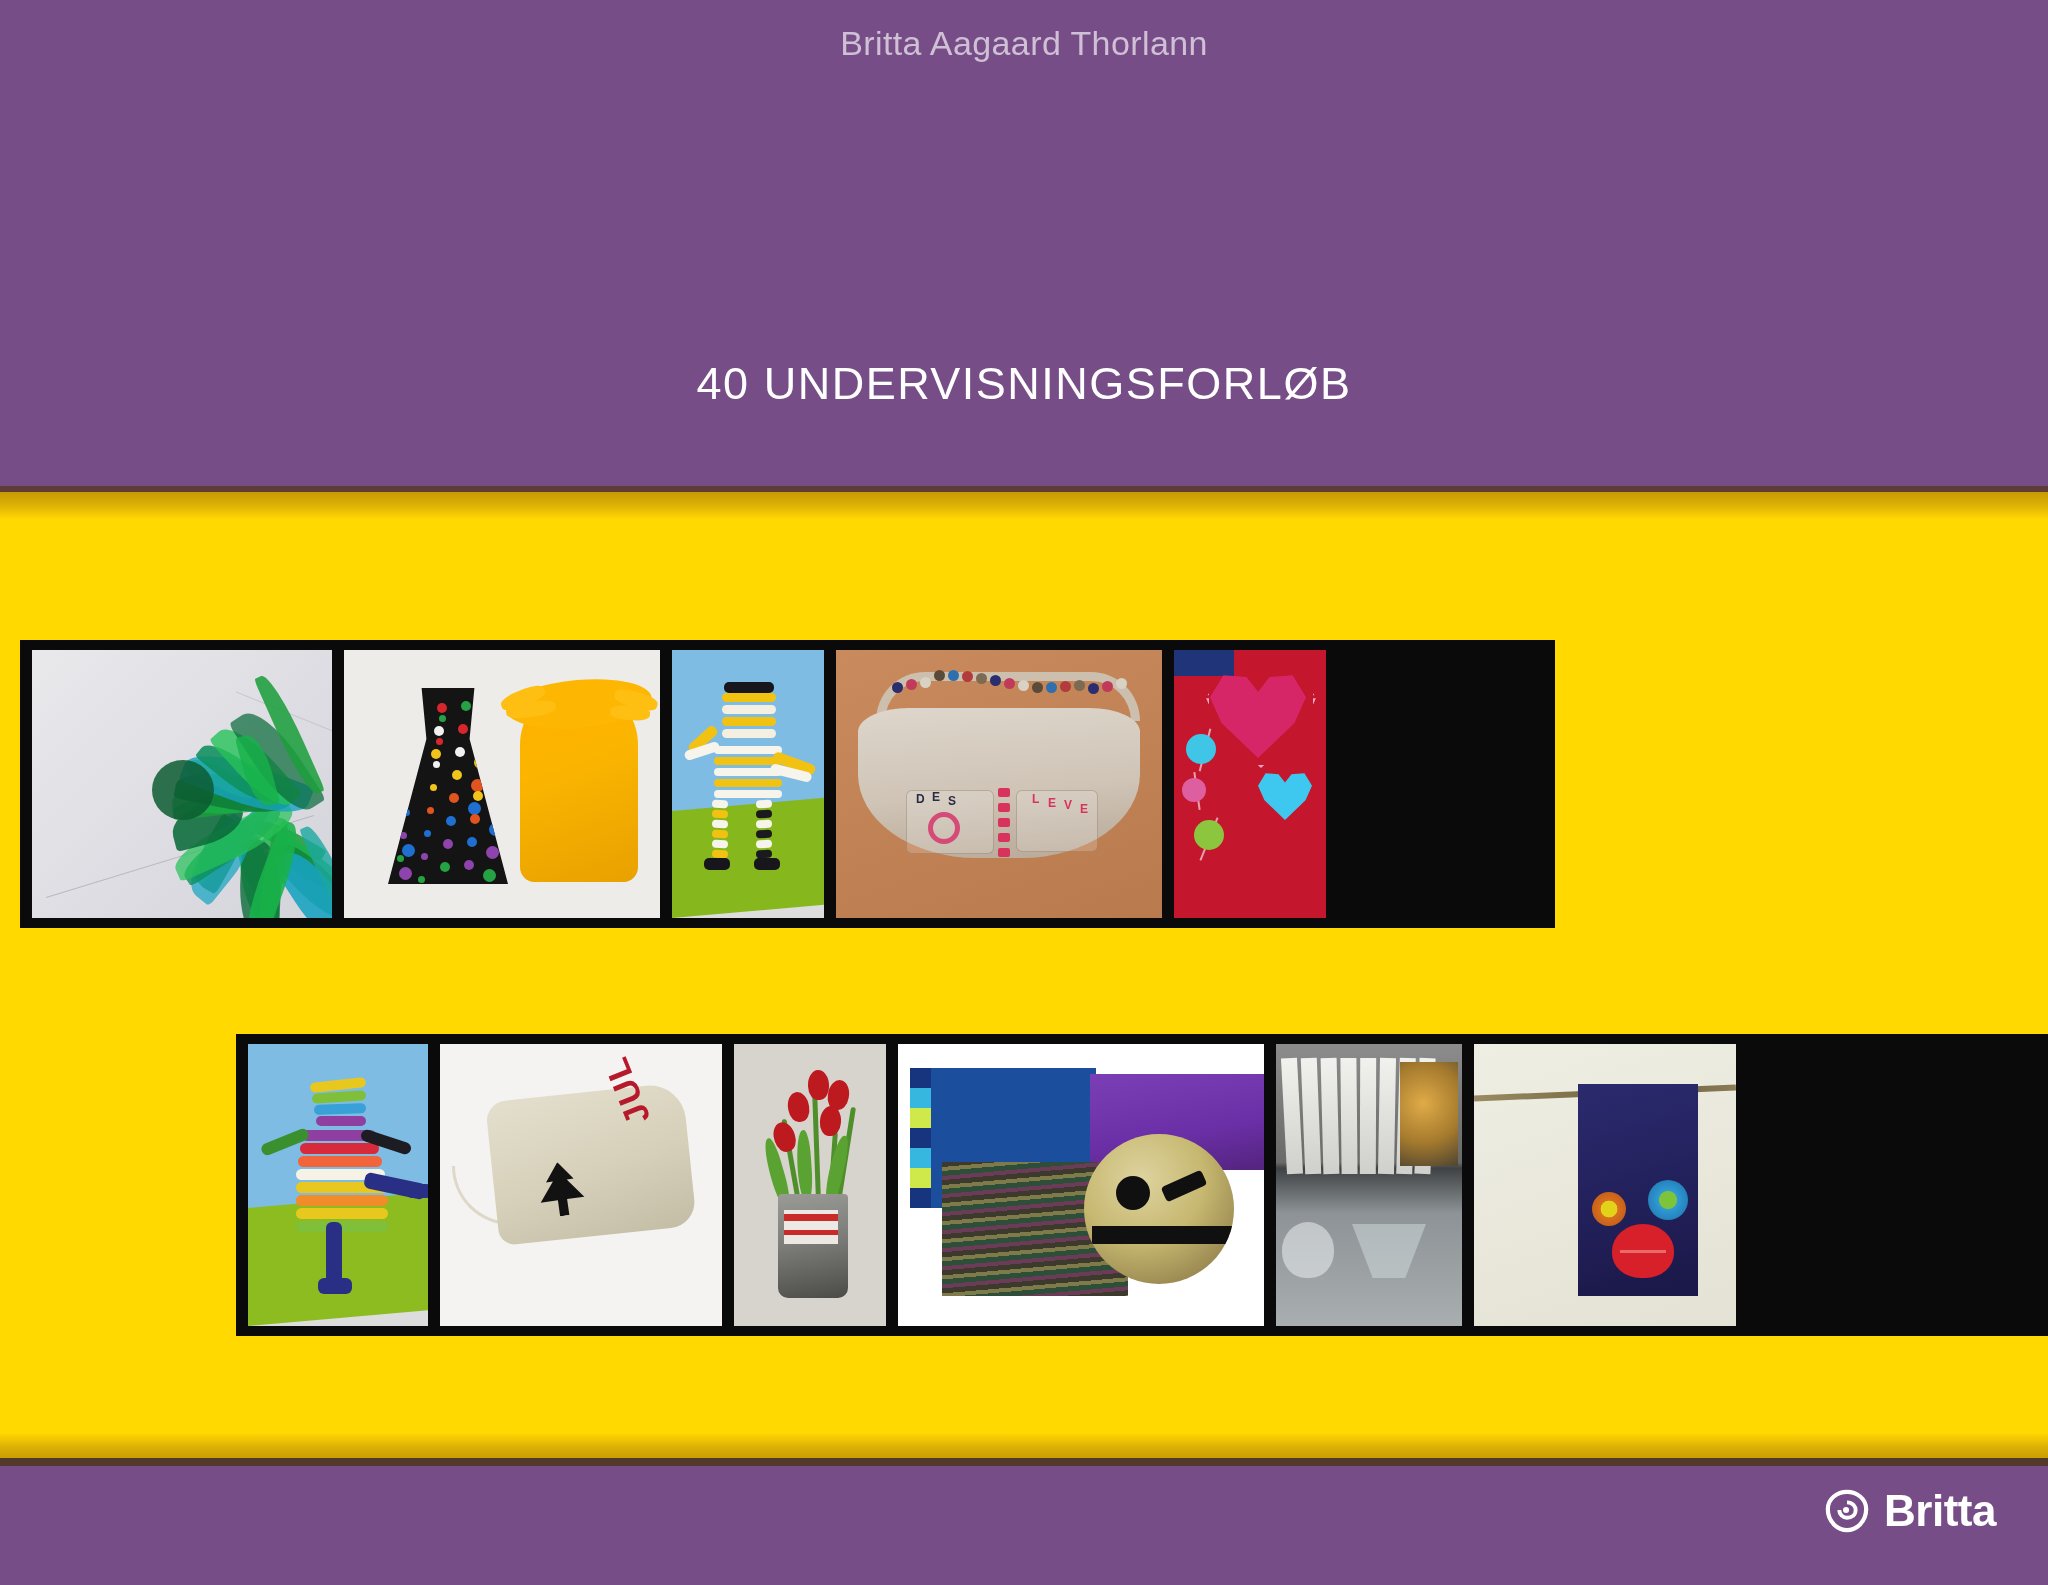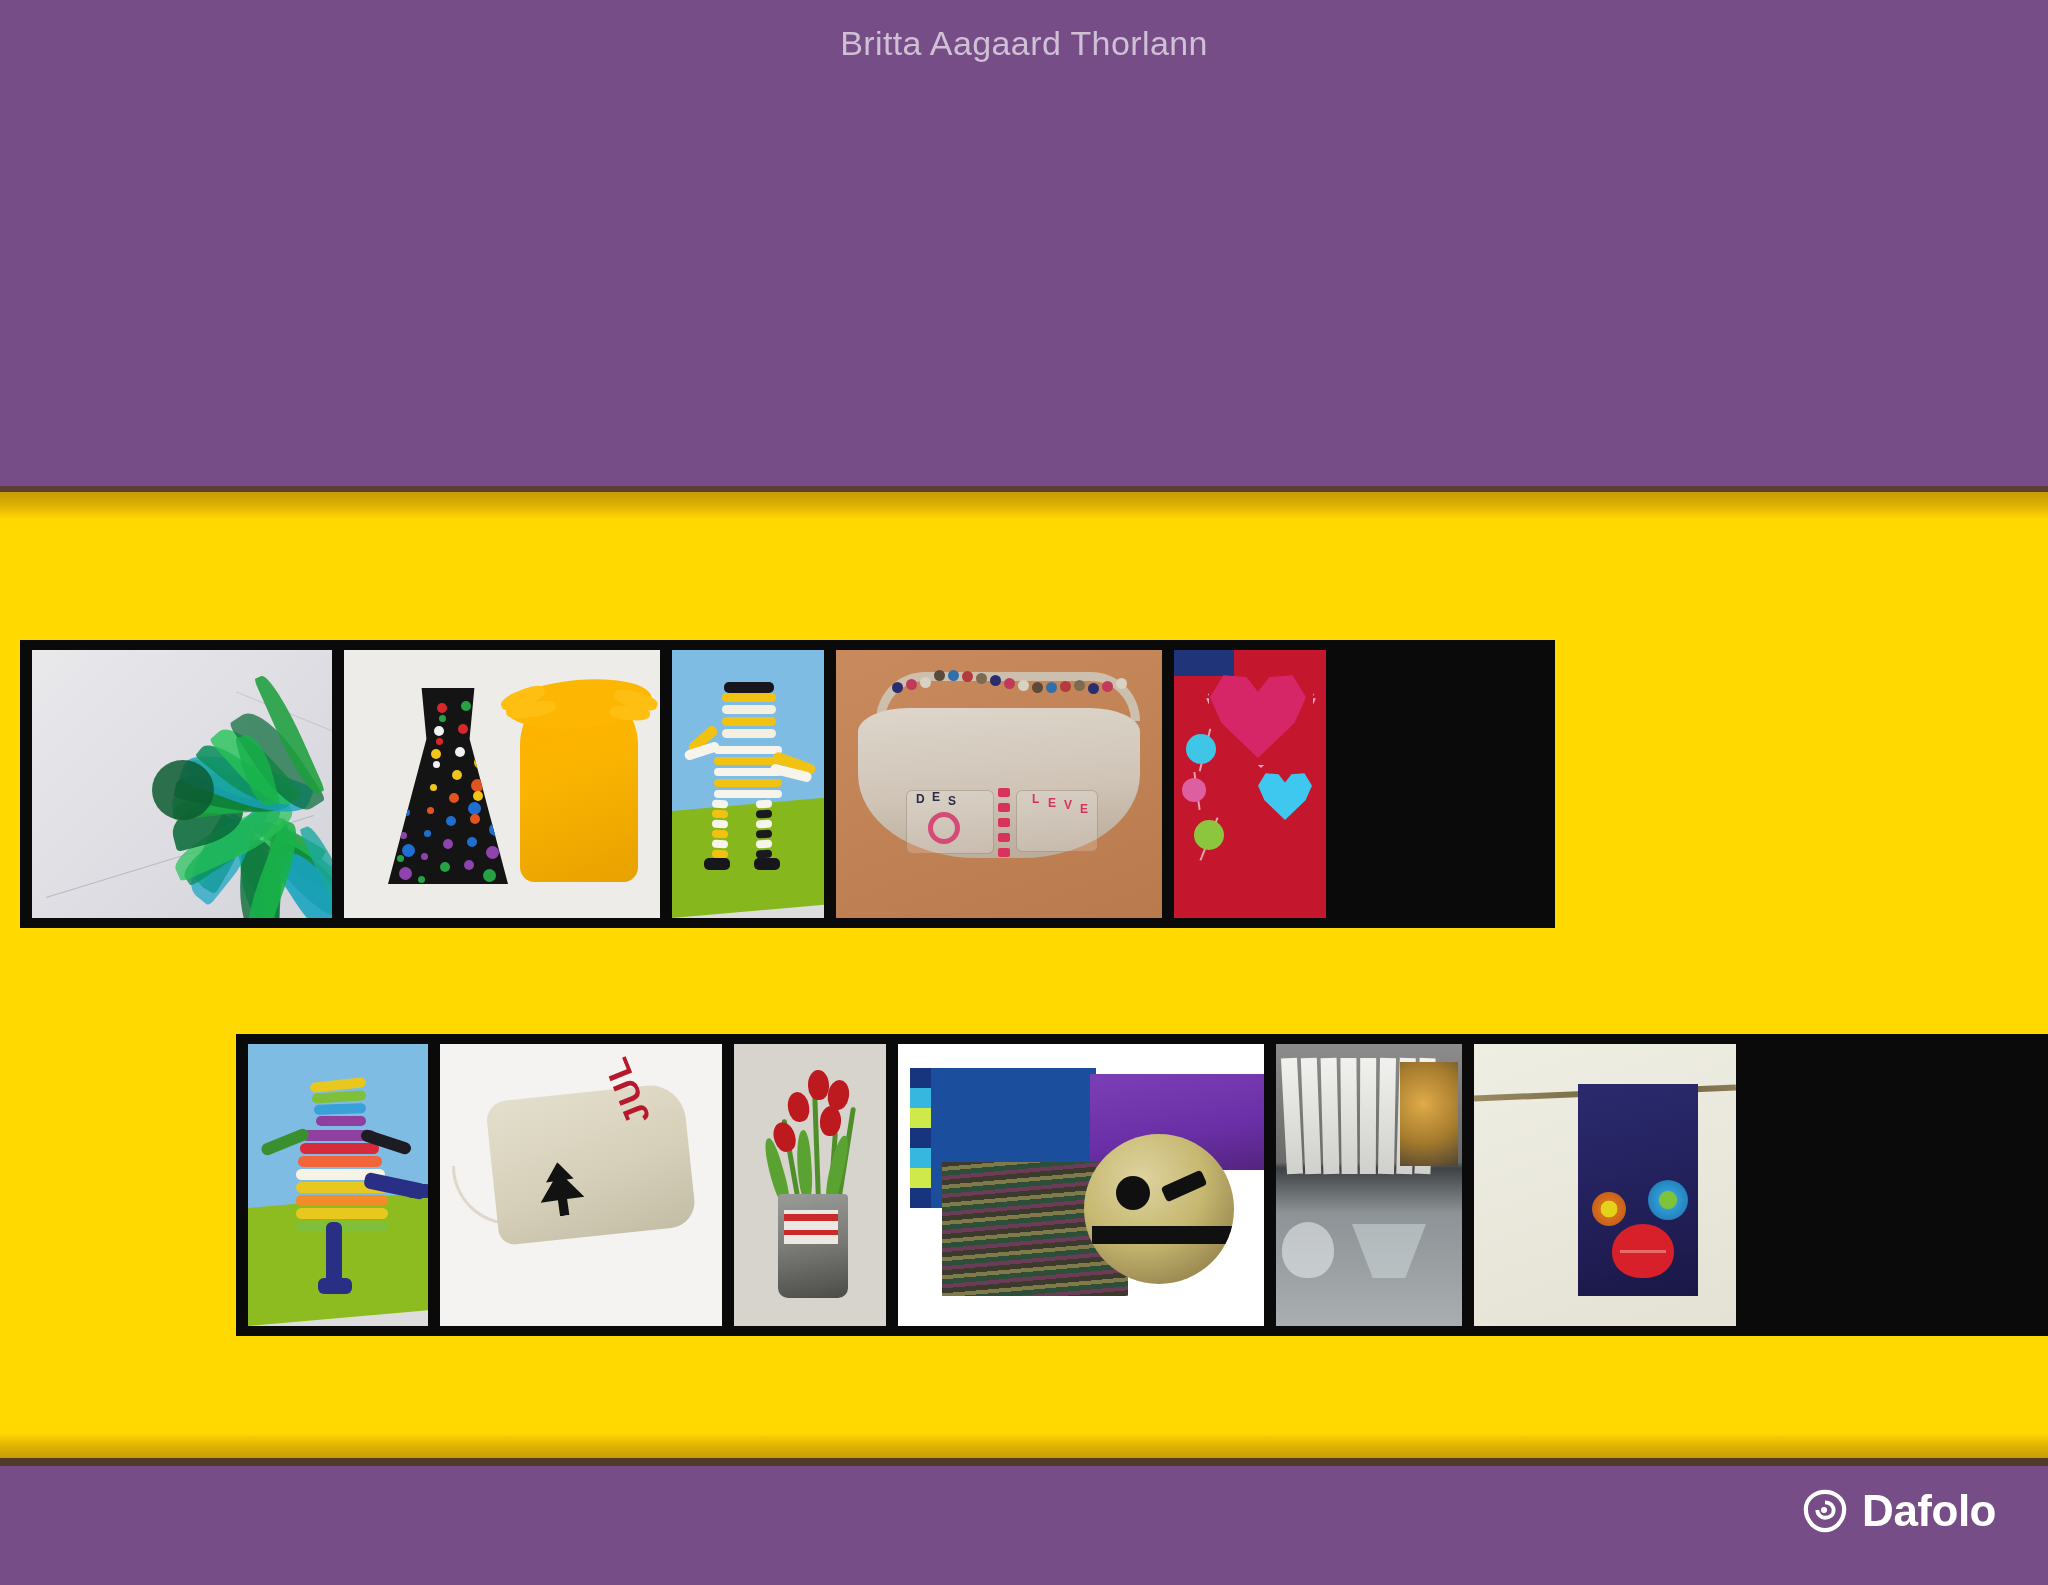--- a/index.html
+++ b/index.html
@@ -368,20 +368,21 @@
 
   <div class="band-top"></div>
   <div class="band-top-edge"></div>
   <div class="band-yellow"></div>
   <div class="gold-strip-top"></div>
   <div class="gold-strip-bottom"></div>
   <div class="band-bottom-edge"></div>
   <div class="band-bottom"></div>
 
   <div class="author">Britta Aagaard Thorlann</div>
+  <div class="subtitle">40 UNDERVISNINGSFORLØB</div>
 
   <div class="strip strip-top">
 
     <div class="photo p-flower">
       <div class="thread"></div>
       <div class="thread2"></div>
       <div id="flower-petals">
           <div class="petal" style="left:150px;top:140px;width:74px;height:20px;background:#1e9e3c;transform:rotate(-150deg) translateX(-7.4px);opacity:0.88;"></div>
           <div class="petal" style="left:150px;top:140px;width:88px;height:27px;background:#18b24a;transform:rotate(-141deg) translateX(-8.8px);opacity:0.8;"></div>
           <div class="petal" style="left:150px;top:140px;width:102px;height:34px;background:#0e7d38;transform:rotate(-132deg) translateX(-10.200000000000001px);opacity:0.72;"></div>
@@ -668,16 +669,16 @@
   </div>
 
   <div class="logo">
     <span class="logo-mark">
       <svg viewBox="0 0 48 48" width="46" height="46" aria-hidden="true">
         <path d="M24 4 C34 4 44 11 44 22 C44 36 33 44 24 44 C15 44 4 36 4 22 C4 11 14 4 24 4 Z" fill="none" stroke="#ffffff" stroke-width="4.4"></path>
         <path d="M24 15 C30 15 33 19 33 23 C33 28 29 31 24 31 C20 31 16 28 16 23" fill="none" stroke="#ffffff" stroke-width="4"></path>
         <circle cx="23" cy="23" r="3.2" fill="#ffffff"></circle>
       </svg>
     </span>
-    <span class="logo-word">Dafolo</span>
+    <span class="logo-word">Britta</span>
   </div>
 
 </div>
 
 </body></html>

